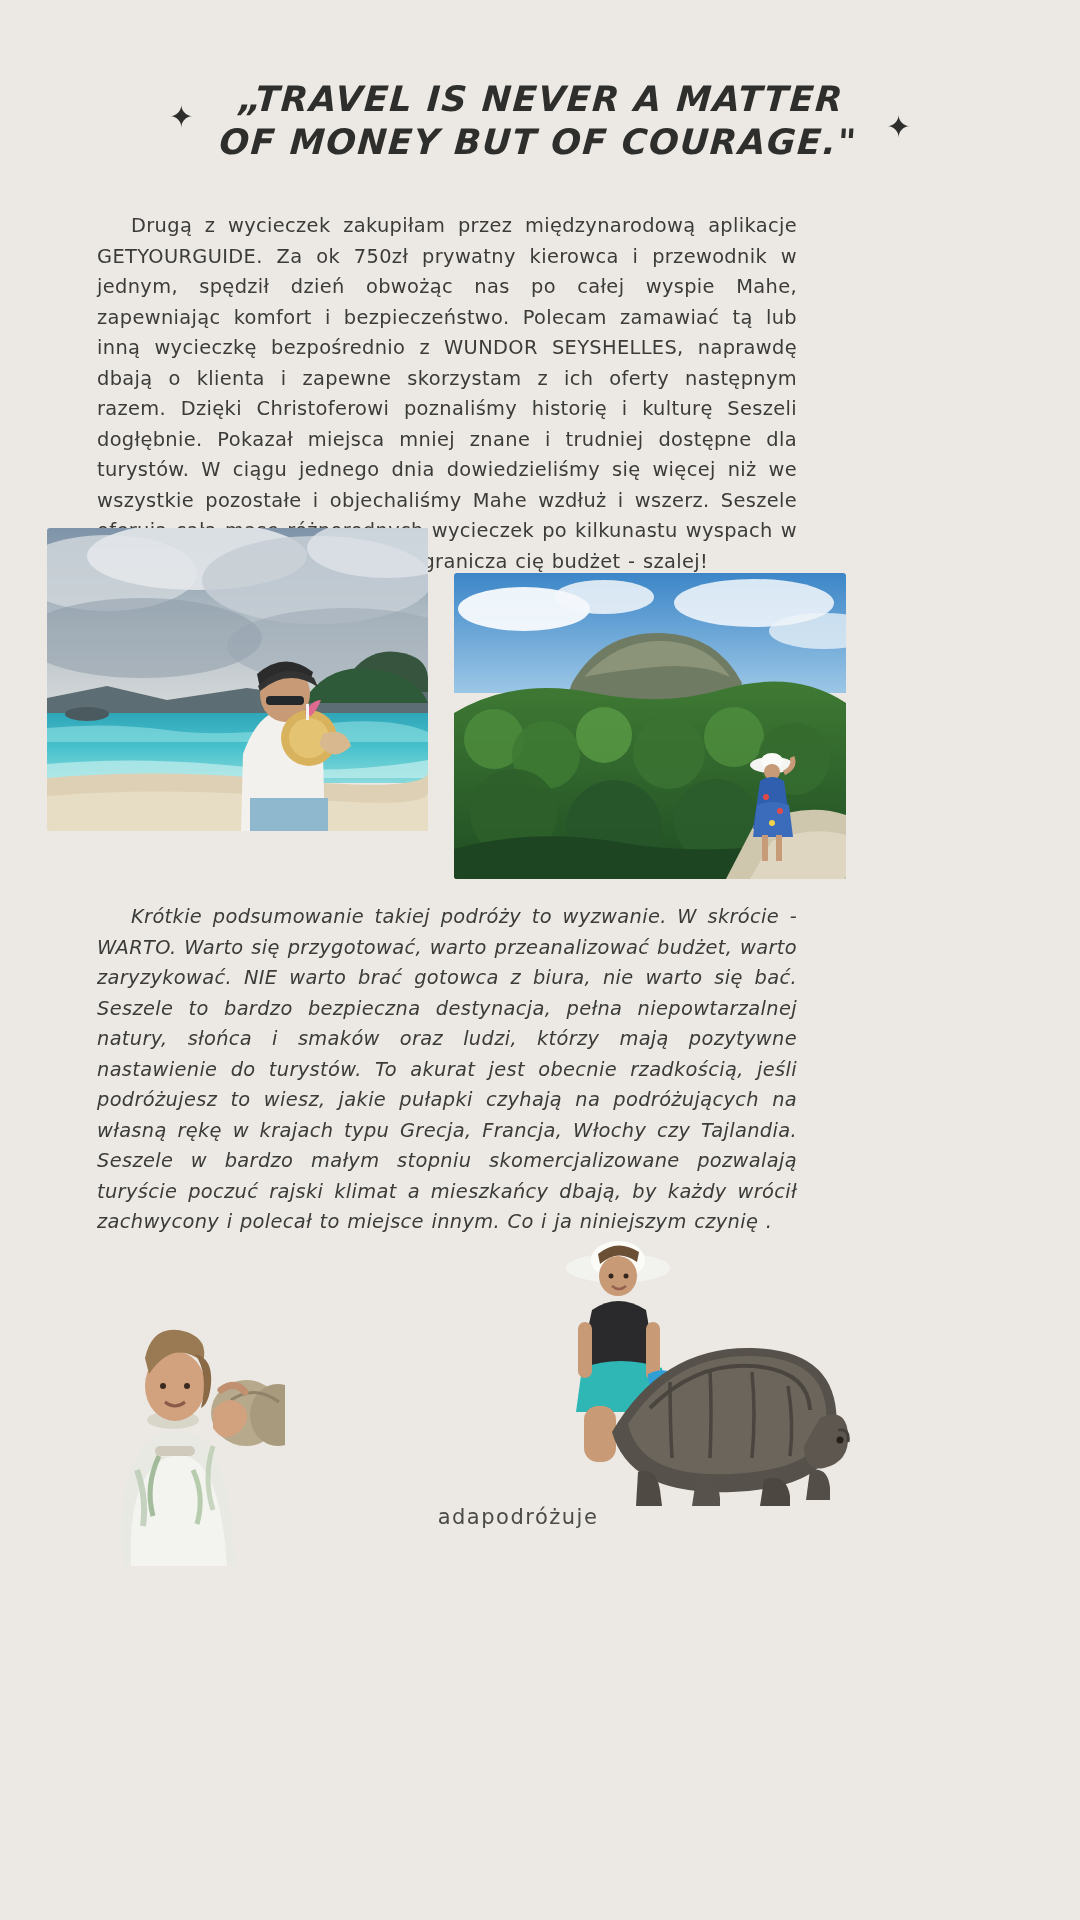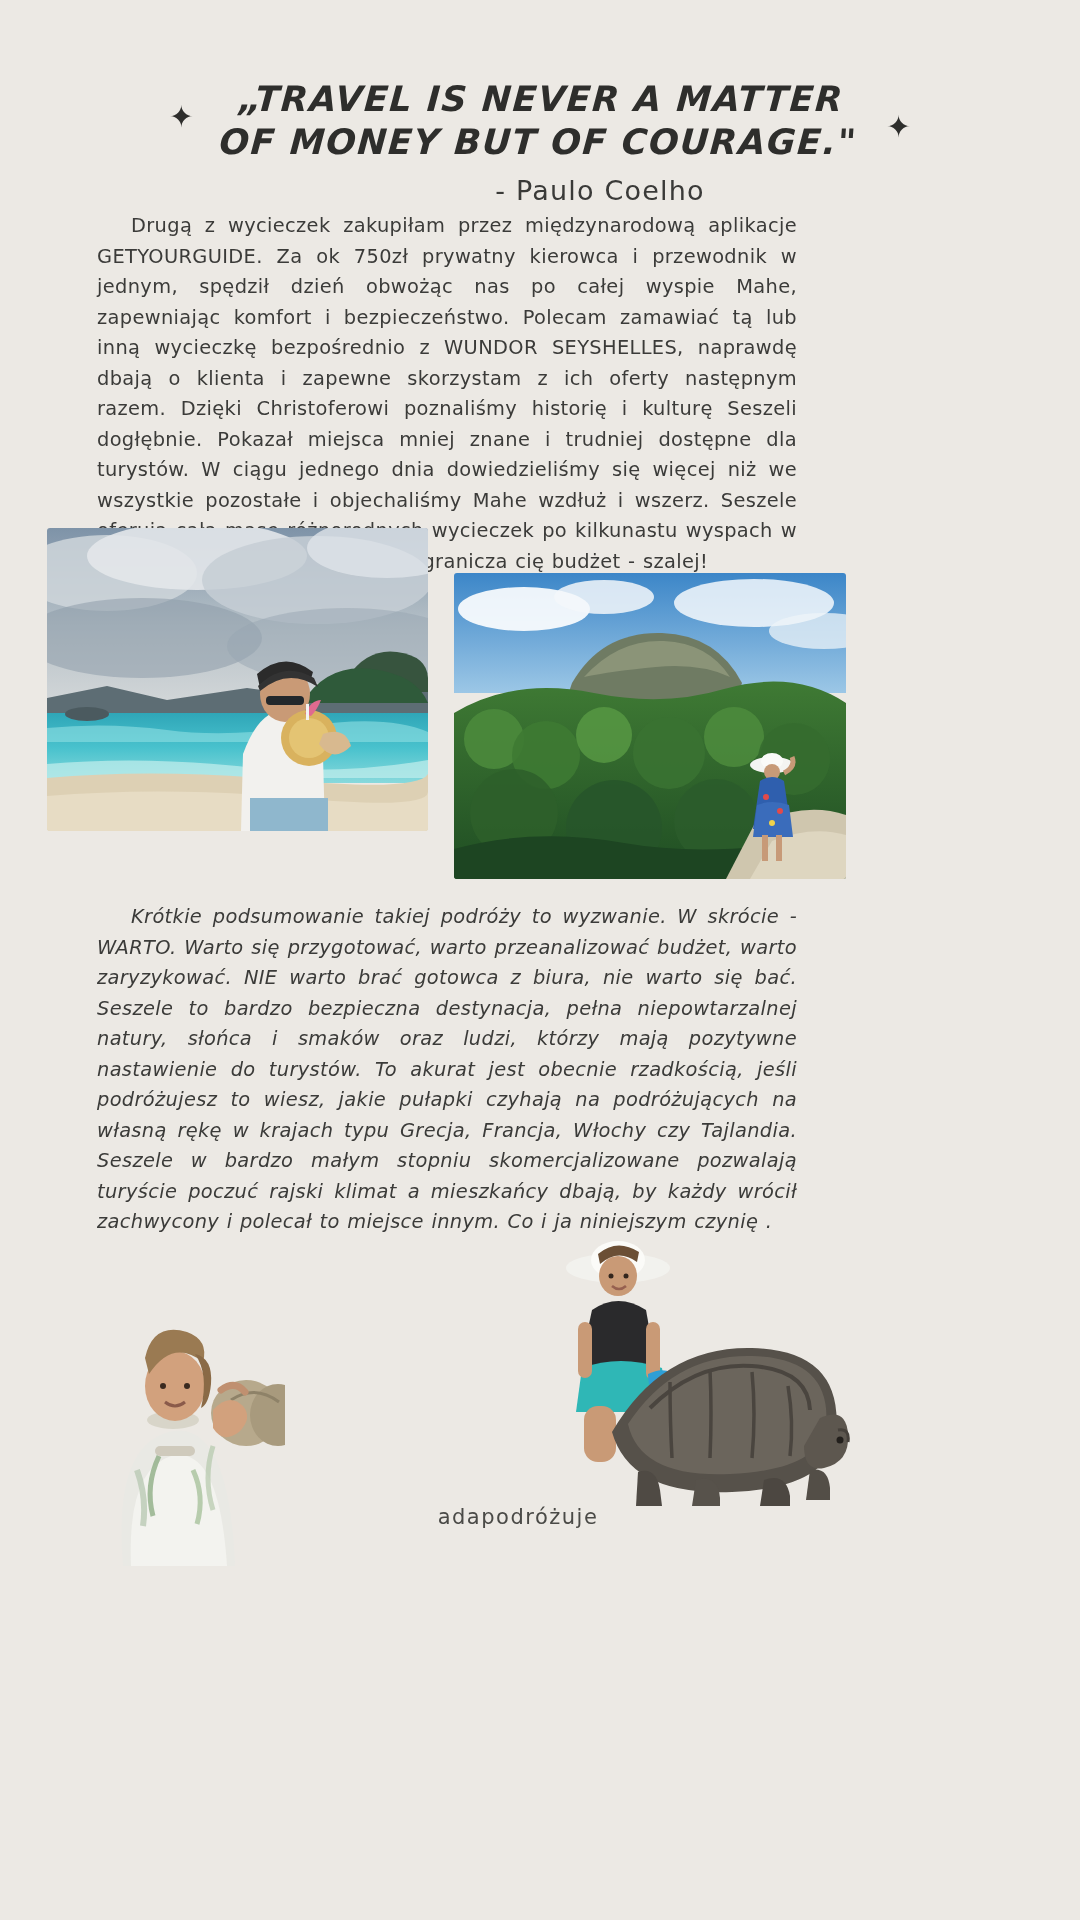--- a/index.html
+++ b/index.html
@@ -120,21 +120,20 @@
 </style>
 </head>
 <body>
 
 <div class="quote-wrap">
   <div class="quote-line">
     <span class="star">✦</span>
     <span class="quote-text">„TRAVEL IS NEVER A MATTER OF MONEY BUT OF COURAGE."</span>
     <span class="star right">✦</span>
   </div>
-  <div class="quote-author">- Paulo Coelho</div>
 </div>
 
 <div class="para para-1"><span class="indent"></span><span>Drugą z wycieczek zakupiłam przez międzynarodową aplikacje GETYOURGUIDE. Za ok 750zł prywatny kierowca i przewodnik w jednym, spędził dzień obwożąc nas po całej wyspie Mahe, zapewniając komfort i bezpieczeństwo. Polecam zamawiać tą lub inną wycieczkę bezpośrednio z WUNDOR SEYSHELLES, naprawdę dbają o klienta i zapewne skorzystam z ich oferty następnym razem. Dzięki Christoferowi poznaliśmy historię i kulturę Seszeli dogłębnie. Pokazał miejsca mniej znane i trudniej dostępne dla turystów. W ciągu jednego dnia dowiedzieliśmy się więcej niż we wszystkie pozostałe i objechaliśmy Mahe wzdłuż i wszerz.  Seszele oferują całą masę różnorodnych wycieczek po kilkunastu wyspach w szerokiej gamie opcji. Jeśli nie ogranicza cię budżet - szalej!</span></div>
 
 <div class="photo" id="photo-beach">
   <svg viewBox="0 0 381 303" preserveAspectRatio="none">
     <defs>
       <linearGradient id="skyG" x1="0" y1="0" x2="0" y2="1">
         <stop offset="0%" stop-color="#7e93a8"></stop>
         <stop offset="55%" stop-color="#b9c3c9"></stop>

